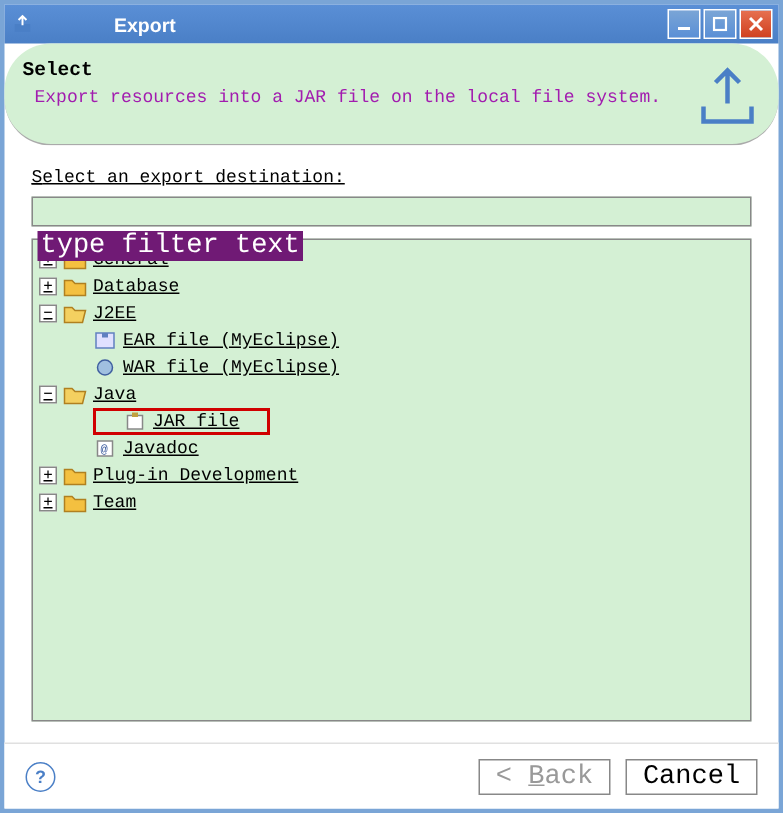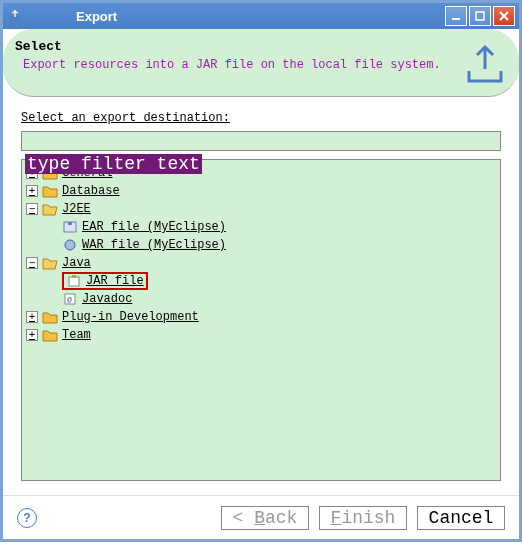--- a/index.html
+++ b/index.html
@@ -28,21 +28,21 @@
 .filter-input::placeholder { background: #2060c0; color: #fff; }
 .filter-wrap { position: relative; margin-bottom: 8px; }
 .filter-placeholder { position: absolute; left: 4px; top: 3px; background: #701a75; color: #fff; padding: 0 2px; font-size: 18px; pointer-events: none; margin-top: 20px; }
 
 .tree-panel { border: 1px solid #888; background: #d4f0d4; height: 322px; padding: 4px; overflow: auto; }
 .tree-node { display: flex; align-items: center; height: 18px; white-space: nowrap; }
 .tree-indent { display: inline-block; width: 18px; }
 .expander { width: 12px; height: 12px; border: 1px solid #888; background: #fff; display: inline-flex; align-items: center; justify-content: center; font-size: 10px; line-height: 1; margin-right: 4px; cursor: pointer; font-family: monospace; }
 .folder-icon { width: 16px; height: 14px; margin-right: 4px; display: inline-flex; align-items: center; }
 .node-label { cursor: default; }
-.highlighted { border: 2px solid #d00000; padding: 0 2px; }
+.highlighted { border: 2px solid #d00000; padding: 0 18px; }
 
 .button-bar { position: absolute; bottom: 0; left: 0; right: 0; height: 44px; border-top: 1px solid #e0e0e0; display: flex; align-items: center; padding: 0 14px; gap: 10px; background: #fff; }
 .help-icon { width: 20px; height: 20px; border: 1.5px solid #4a7fc6; border-radius: 50%; display: flex; align-items: center; justify-content: center; color: #4a7fc6; font-weight: bold; cursor: pointer; font-family: Arial; }
 .spacer { flex: 1; }
 .btn { width: 88px; height: 24px; border: 1px solid #888; background: #fff; font-family: "Courier New", monospace; font-size: 18px; cursor: pointer; text-align: center; }
 .btn:disabled { color: #999; cursor: default; }
 .btn .underline { text-decoration: underline; }
 </style>
 </head>
 <body>
@@ -207,17 +207,16 @@
         <span class="node-label">Team</span>
       </div>
 
     </div>
   </div>
 
   <div class="button-bar">
     <div class="help-icon">?</div>
     <div class="spacer"></div>
     <button class="btn" disabled=""><span>&lt; </span><span class="underline">B</span><span>ack</span></button>
-    <button class="btn" disabled=""><span class="underline">F</span><span>inish</span></button>
     <button class="btn">Cancel</button>
   </div>
 
 </div>
 
 </body></html>

